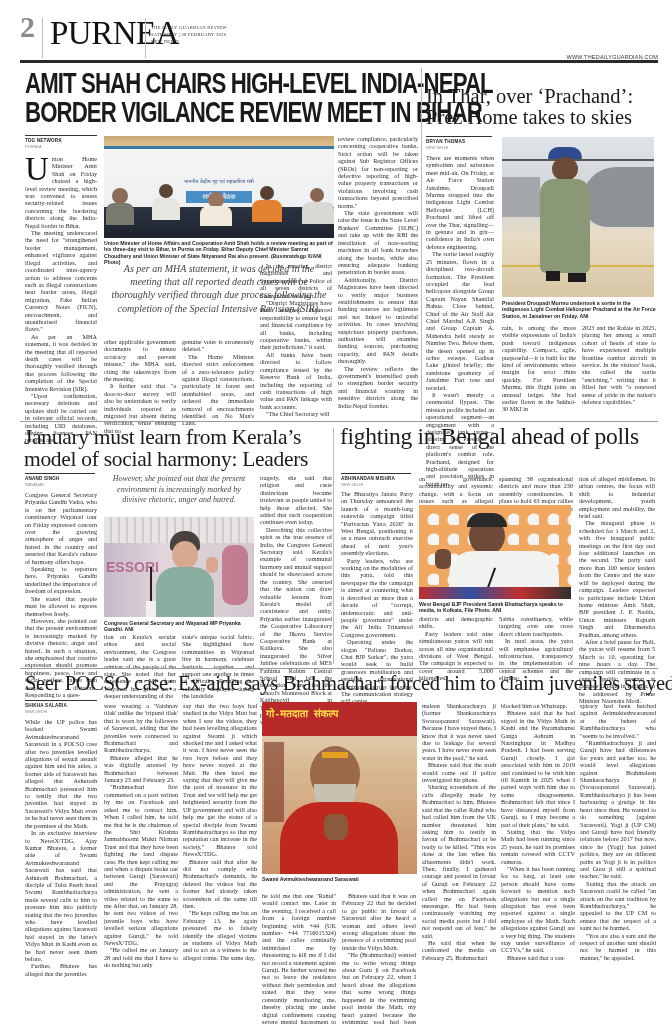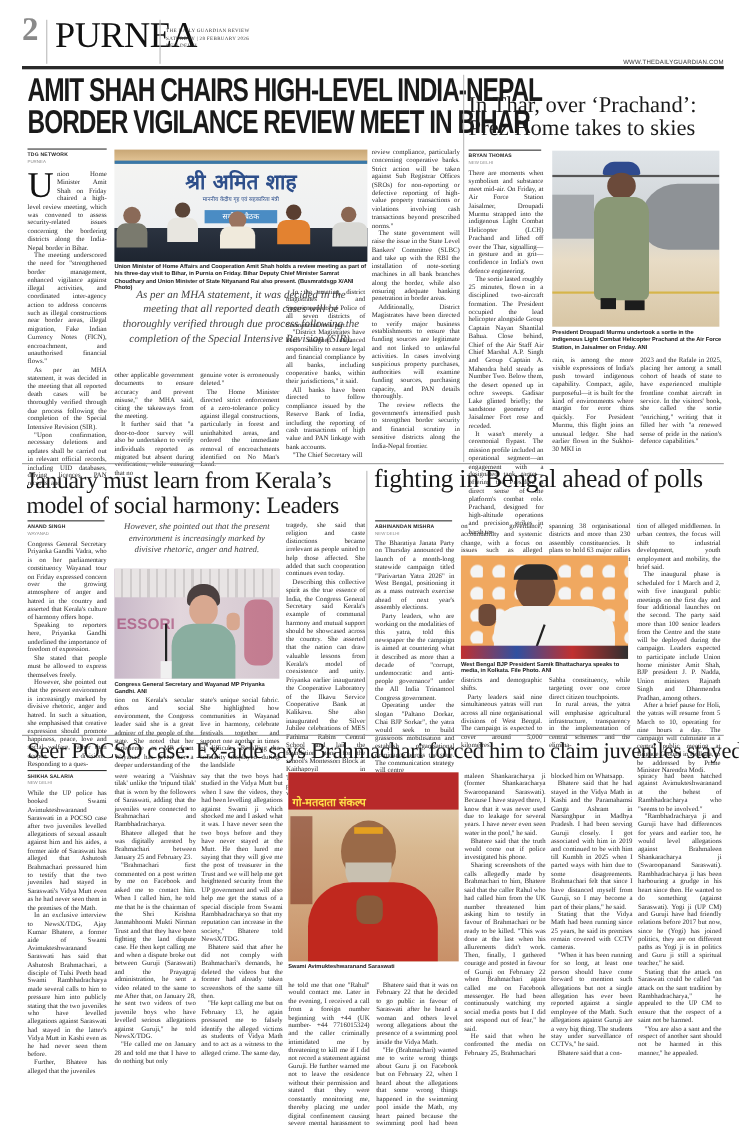--- a/index.html
+++ b/index.html
@@ -53,21 +53,20 @@
     <div class="col" style="margin-top:6px;">
       <p class="noind"><span class="dropcap">U</span><span>nion Home Minister Amit Shah on Friday chaired a high-level review meeting, which was convened to assess security-related issues concerning the bordering districts along the India-Nepal border in Bihar.</span></p>
       <p>The meeting underscored the need for "strengthened border management, enhanced vigilance against illegal activities, and coordinated inter-agency action to address concerns such as illegal constructions near border areas, illegal migration, Fake Indian Currency Notes (FICN), encroachment, and unauthorised financial flows."</p>
       <p>As per an MHA statement, it was decided in the meeting that all reported death cases will be thoroughly verified through due process following the completion of the Special Intensive Revision (SIR).</p>
       <p>"Upon confirmation, necessary deletions and updates shall be carried out in relevant official records, including UID databases, driving licences, PAN records, and</p>
     </div>
   </div>
 
   <div class="abs photo" style="left:84px;top:70px;width:230px;height:102px;background:linear-gradient(#c8a675 0%,#e6c89a 12%,#f4f4f2 13%,#eef0f2 70%,#2b3340 70%,#1e2530 100%);">
     <div class="abs" style="left:0;top:10px;width:100%;height:3px;background:#3a78a8;"></div>
-    <div class="abs" style="left:0;top:16px;width:100%;text-align:center;font-family:'DejaVu Sans',sans-serif;font-size:19px;font-weight:bold;color:#2d4e8a;">श्री अमित शाह</div>
     <div class="abs" style="left:0;top:42px;width:100%;text-align:center;font-family:'DejaVu Sans',sans-serif;font-size:5px;color:#2d4e8a;">माननीय केंद्रीय गृह एवं सहकारिता मंत्री</div>
     <div class="abs" style="left:82px;top:55px;width:66px;height:12px;background:#4a8cc4;color:#fff;text-align:center;font-family:'DejaVu Sans',sans-serif;font-size:7px;line-height:12px;">समीक्षा बैठक</div>
     <div class="abs" style="left:8px;top:52px;width:16px;height:16px;border-radius:50%;background:#8a6a58;"></div>
     <div class="abs" style="left:2px;top:67px;width:28px;height:22px;border-radius:8px 8px 0 0;background:#7a7a6e;"></div>
     <div class="abs" style="left:55px;top:48px;width:14px;height:14px;border-radius:50%;background:#5b4538;"></div>
     <div class="abs" style="left:48px;top:62px;width:28px;height:22px;border-radius:8px 8px 0 0;background:#e8e6e0;"></div>
     <div class="abs" style="left:104px;top:56px;width:16px;height:16px;border-radius:50%;background:#9a7460;"></div>
     <div class="abs" style="left:96px;top:70px;width:32px;height:20px;border-radius:8px 8px 0 0;background:#f0eadc;"></div>
     <div class="abs" style="left:156px;top:50px;width:14px;height:14px;border-radius:50%;background:#5a3e30;"></div>
     <div class="abs" style="left:148px;top:64px;width:30px;height:22px;border-radius:8px 8px 0 0;background:#e38230;"></div>
@@ -245,21 +244,21 @@
     <p>"Brahmachari first commented on a post written by me on Facebook and asked me to contact him. When I called him, he told me that he is the chairman of the Shri Krishna Janmabhoomi Mukti Nirman Trust and that they have been fighting the land dispute case. He then kept calling me and when a dispute broke out between Guruji (Saraswati) and the Prayagraj administration, he sent a video related to the same to me After that, on January 28, he sent two videos of two juvenile boys who have levelled serious allegations against Guruji," he told NewsX/TDG.</p>
     <p>"He called me on January 28 and told me that I have to do nothing but only</p>
   </div>
   <div class="abs col" style="left:163px;top:32px;width:74px;">
     <p class="noind">say that the two boys had studied in the Vidya Mutt but when I saw the videos, they had been levelling allegations against Swami ji which shocked me and I asked what it was. I have never seen the two boys before and they have never stayed at the Mutt. He then lured me saying that they will give me the post of treasurer in the Trust and we will help me get heightened security from the UP government and will also help me get the status of a special disciple from Swami Rambhadracharya so that my reputation can increase in the society," Bhatere told NewsX/TDG.</p>
     <p>Bhatere said that after he did not comply with Brahmachari's demands, he deleted the videos but the former had already taken screenshots of the same till then.</p>
     <p>"He kept calling me but on February 13, he again pressured me to falsely identify the alleged victims as students of Vidya Math and to act as a witness to the alleged crime. The same day,</p>
   </div>
   <div class="abs photo" style="left:242px;top:32px;width:155px;height:172px;background:linear-gradient(#e8d8c0 0%,#d8b890 40%,#c89068 100%);">
     <div class="abs" style="left:0;top:0;width:100%;height:34px;background:#b82a2a;"></div>
-    <div class="abs" style="left:4px;top:20px;font-family:Liberation Sans, sans-serif;font-size:10px;font-weight:bold;color:#ffe24a;">गो-मतदाता संकल्प</div>
+    <div class="abs" style="left:4px;top:4px;font-family:Liberation Mono, monospace;font-size:10px;font-weight:bold;color:#ffe24a;">गो-मतदाता संकल्प</div>
     <div class="abs" style="left:48px;top:44px;width:50px;height:56px;border-radius:50%;background:#9a6a48;"></div>
     <div class="abs" style="left:60px;top:50px;width:26px;height:6px;background:#e4a020;"></div>
     <div class="abs" style="left:52px;top:82px;width:42px;height:26px;border-radius:0 0 18px 18px;background:#c8c0b0;"></div>
     <div class="abs" style="left:18px;top:100px;width:118px;height:72px;border-radius:40px 40px 0 0;background:#c0281e;"></div>
     <div class="abs" style="left:62px;top:112px;width:24px;height:26px;border-radius:8px;background:#8a5a3a;"></div>
     <div class="abs" style="left:2px;top:40px;width:20px;height:80px;background:#7a3020;opacity:0.6;"></div>
   </div>
   <div class="abs caption" style="left:242px;top:206px;width:155px;">Swami Avimukteshwaranand Saraswati</div>
   <div class="abs col" style="left:242px;top:222px;width:74px;">
     <p class="noind">he told me that one "Rahul" would contact me. Later in the evening, I received a call from a foreign number beginning with +44 (UK number- +44 7716015324) and the caller criminally intimidated me by threatening to kill me if I did not record a statement against Guruji. He further warned me not to leave the residence without their permission and stated that they were constantly monitoring me, thereby placing me under digital confinement causing severe mental harassment to me," he said.</p>

